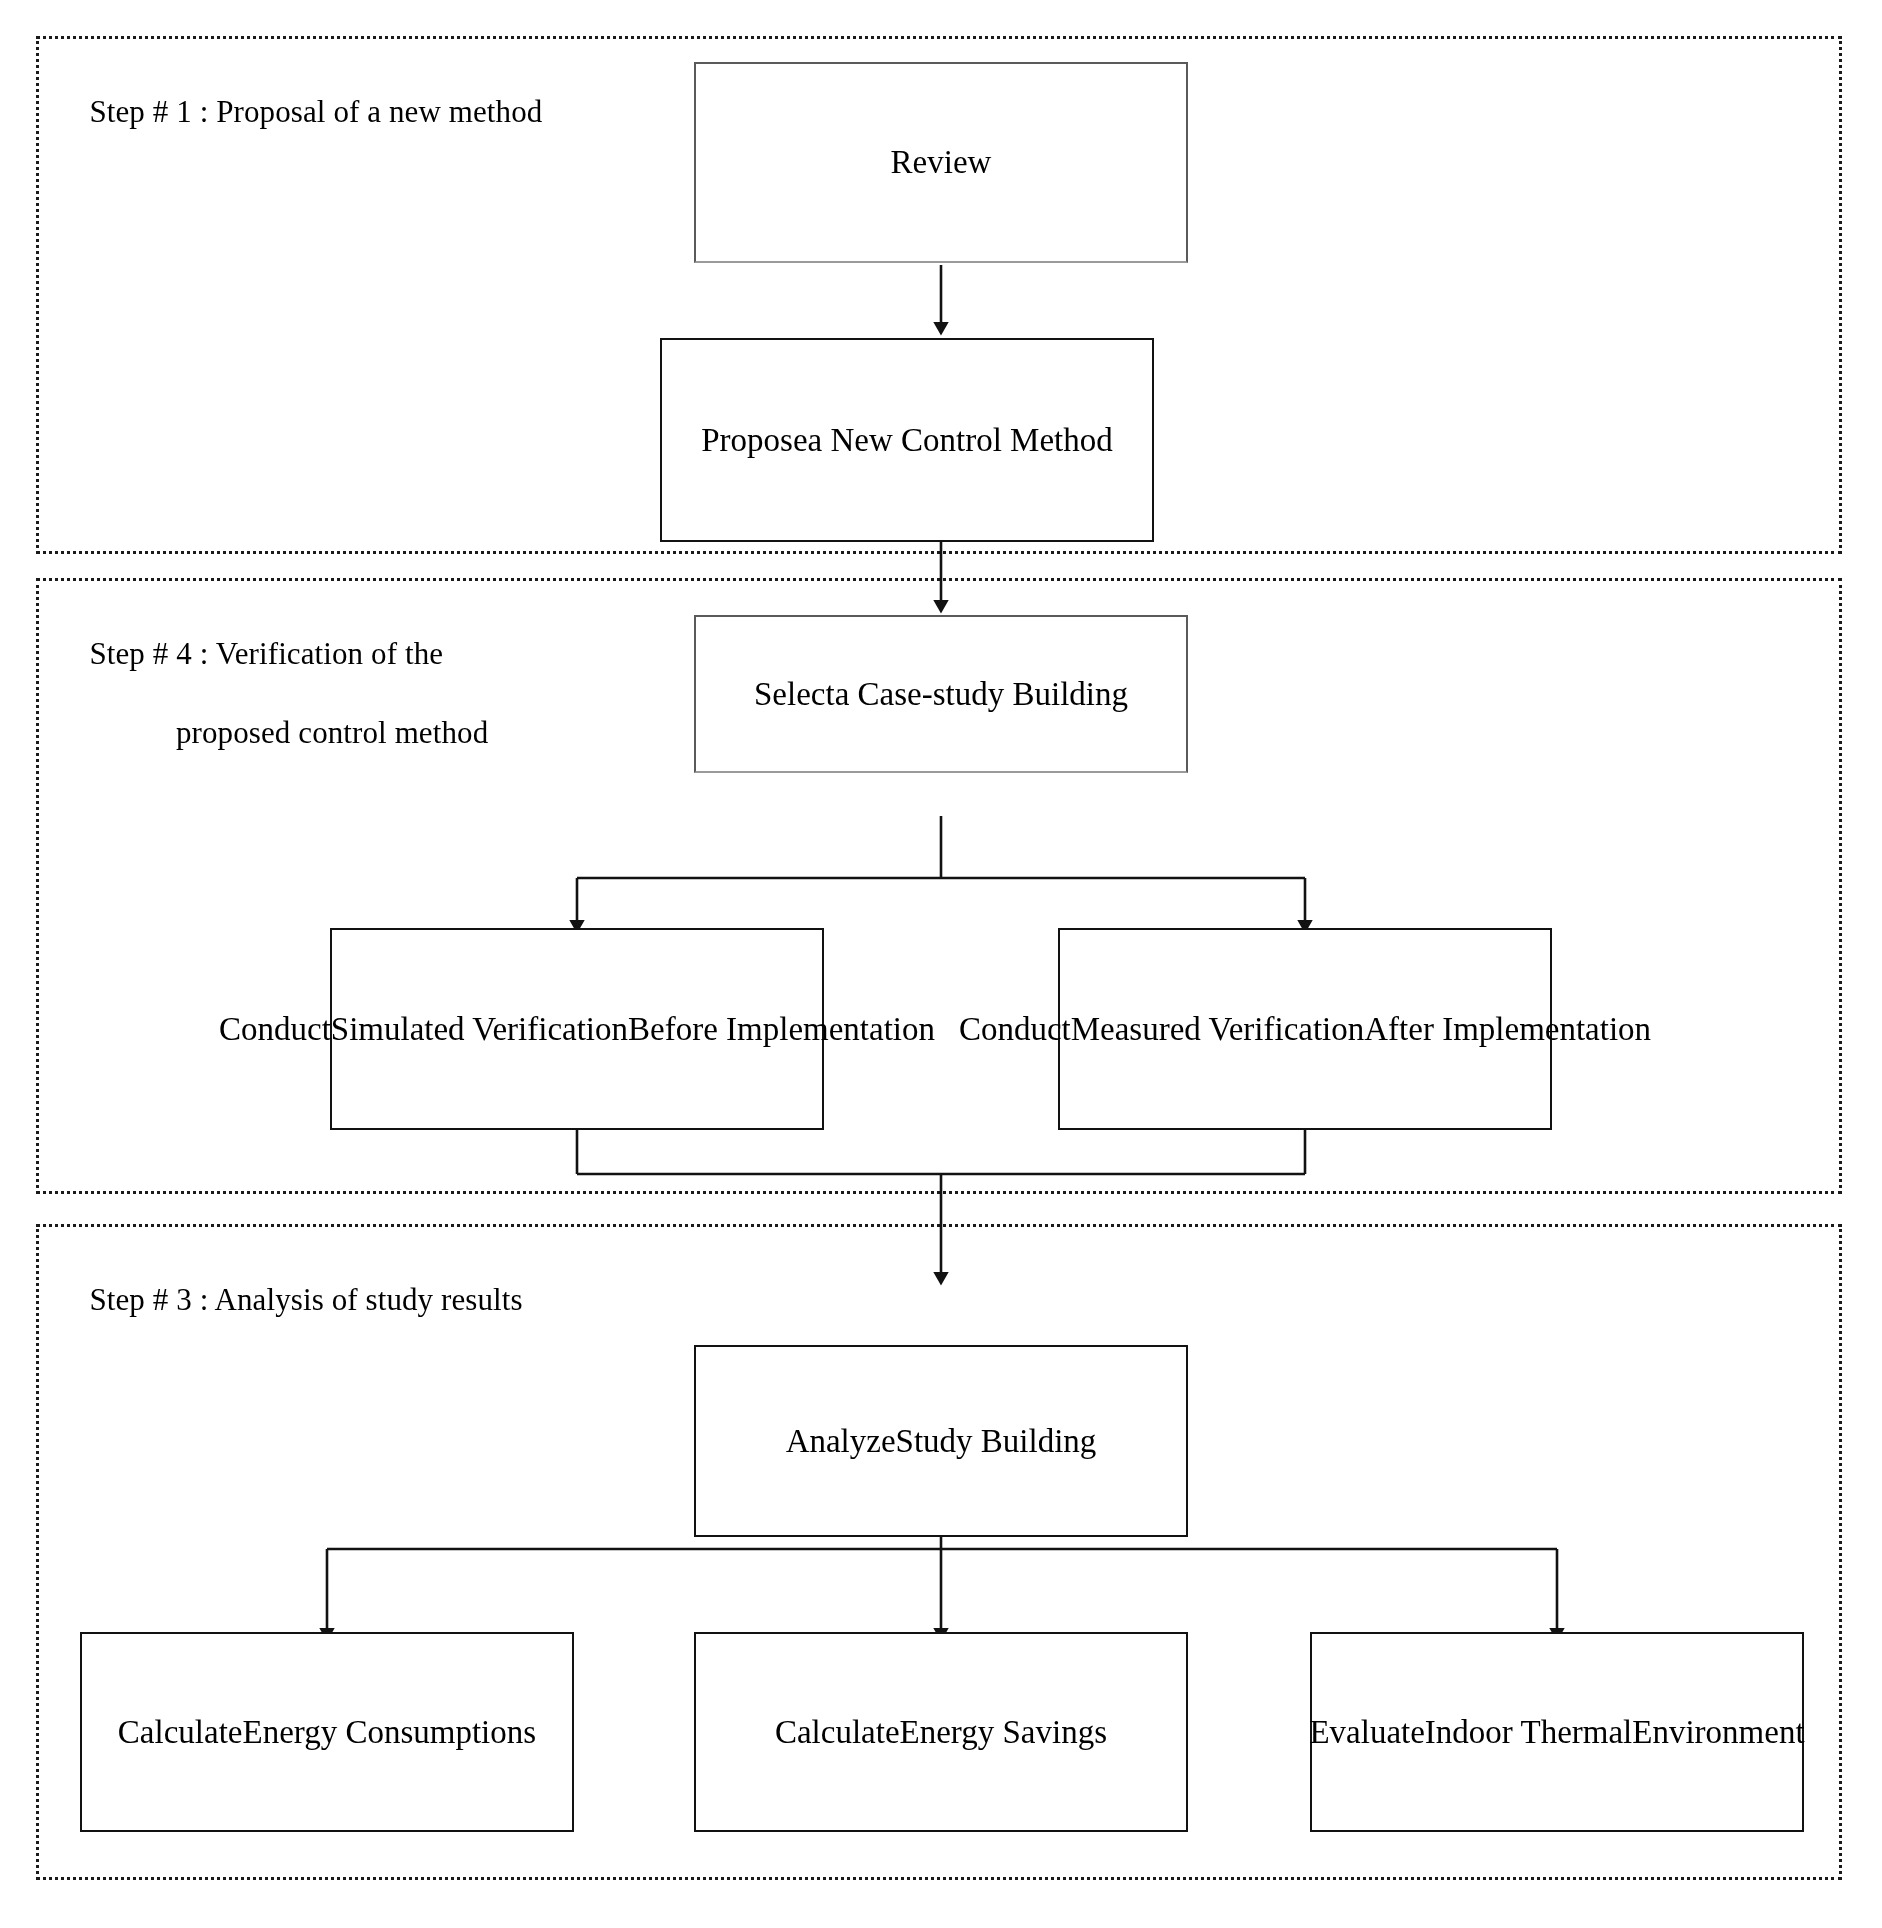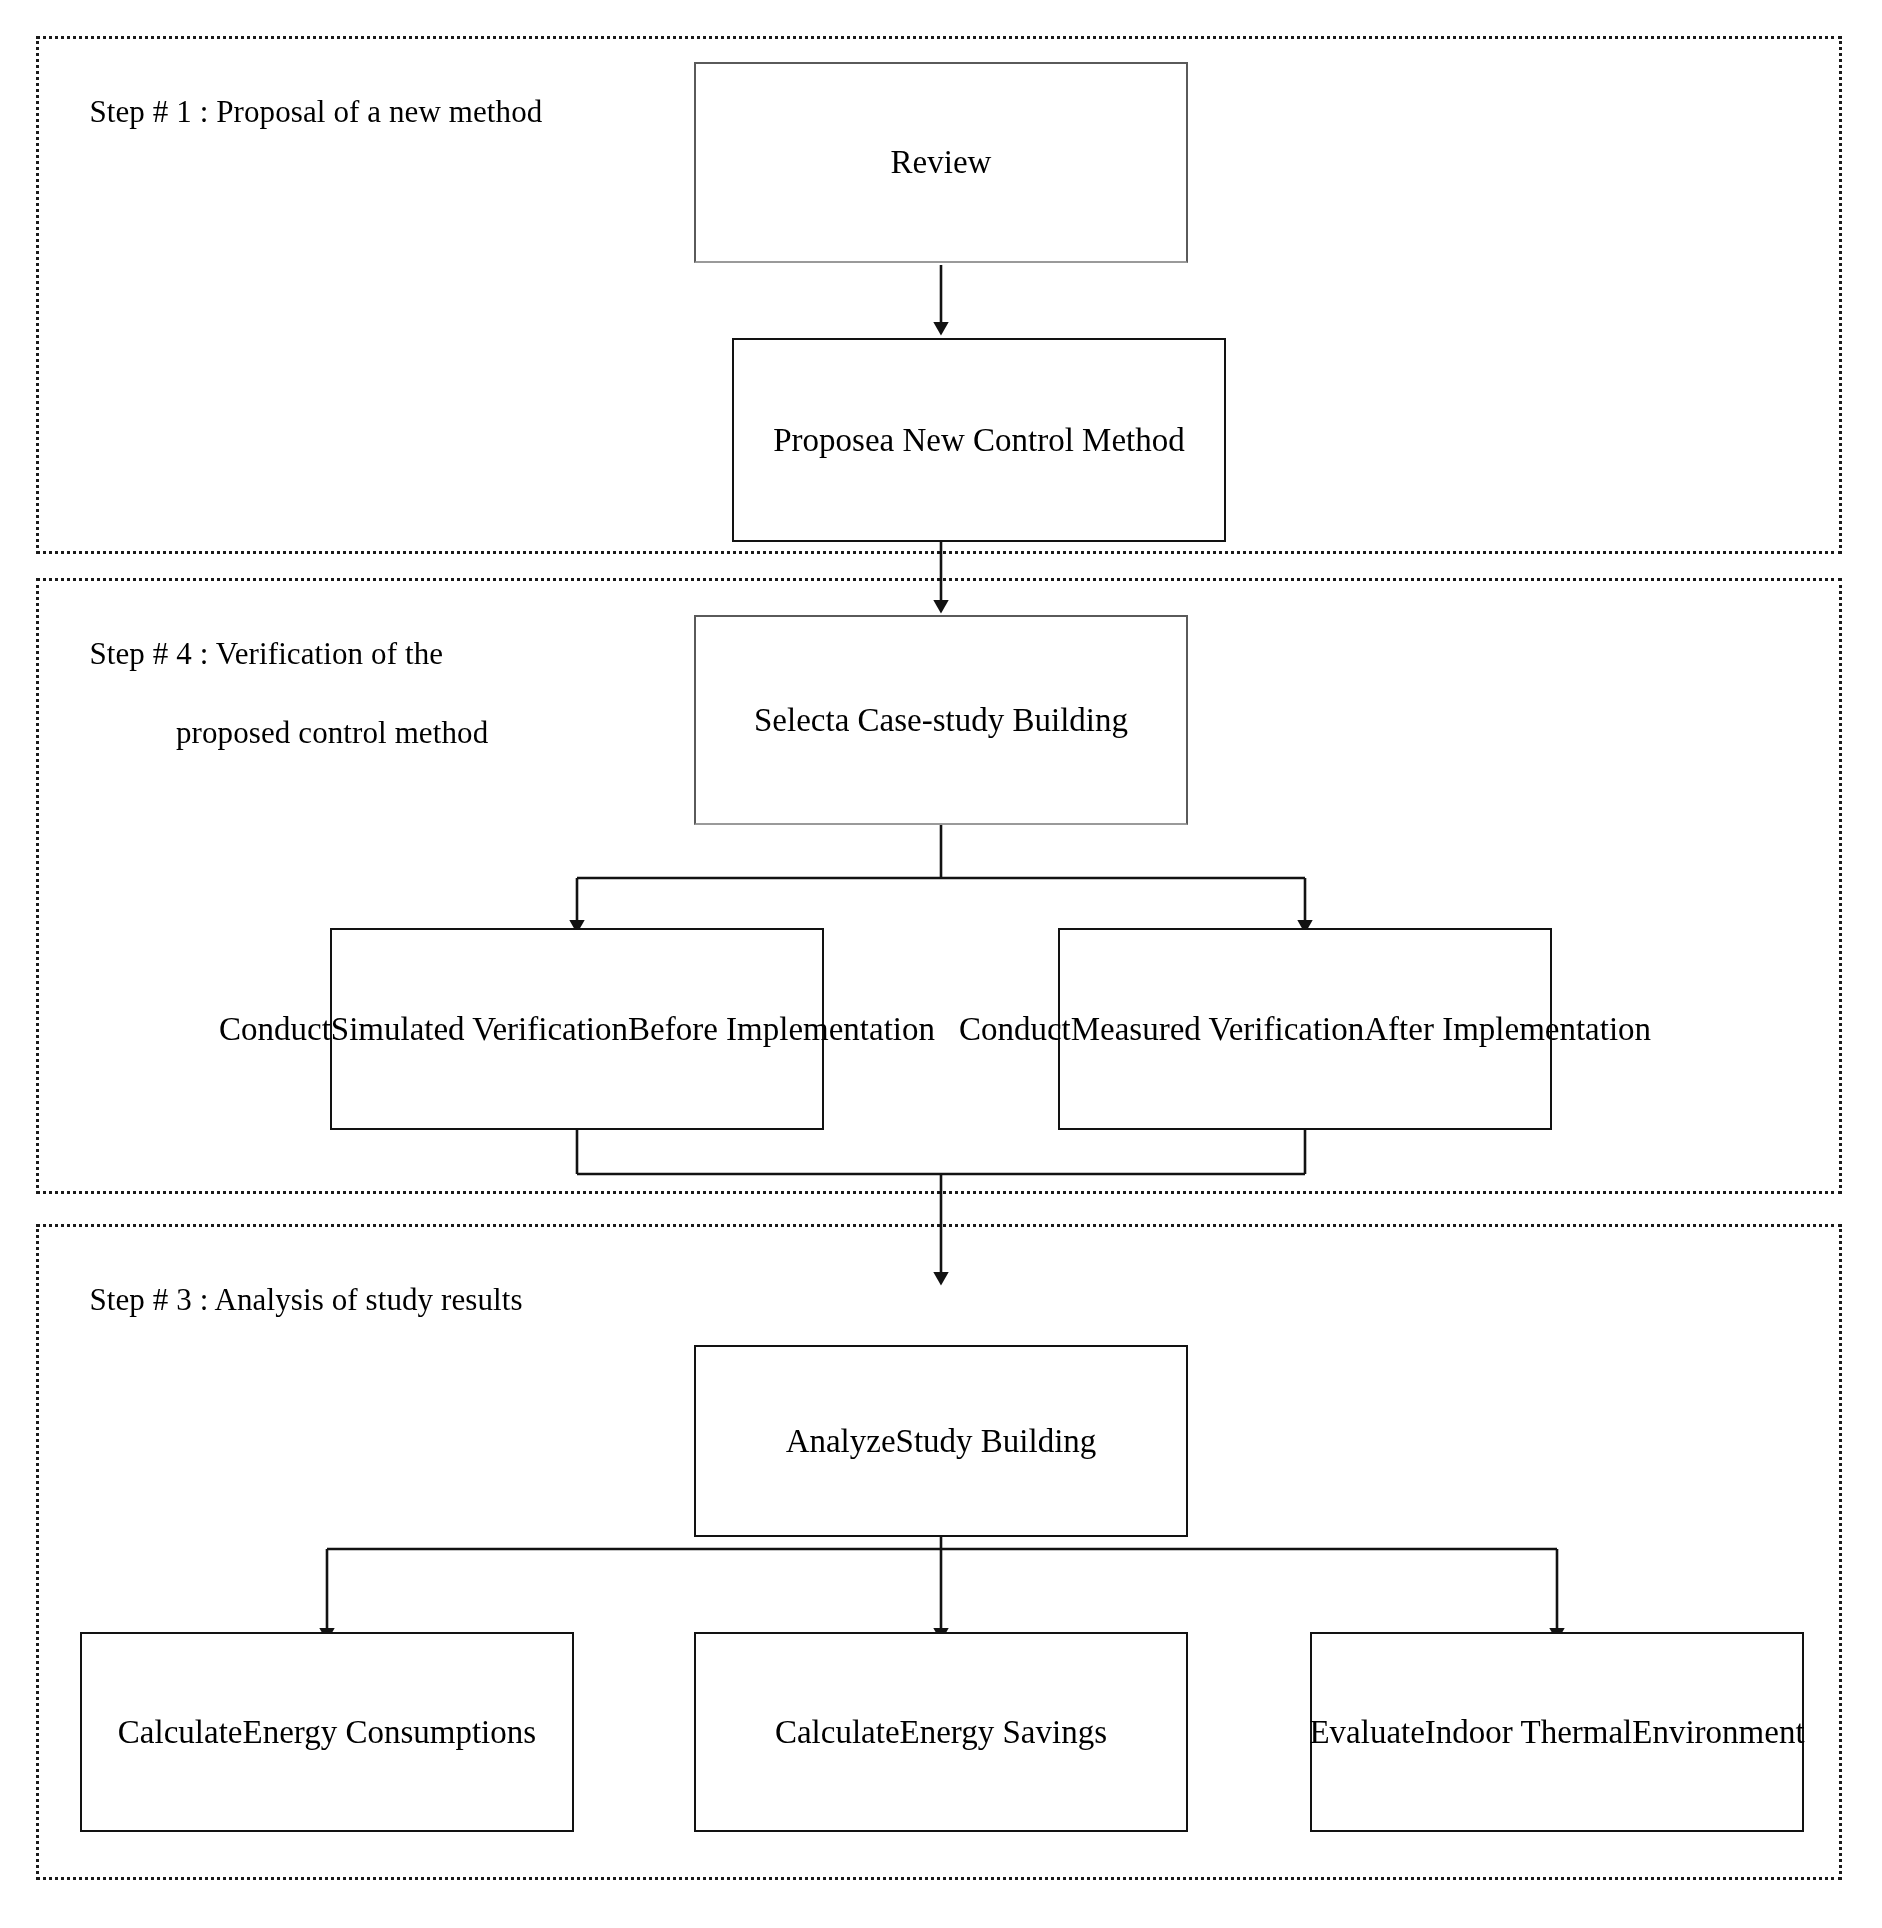--- a/index.html
+++ b/index.html
@@ -120,26 +120,26 @@
       <line x1="327" y1="1549" x2="327" y2="1629" marker-end="url(#ah)"></line>
       <line x1="941" y1="1549" x2="941" y2="1629" marker-end="url(#ah)"></line>
       <line x1="1557" y1="1549" x2="1557" y2="1629" marker-end="url(#ah)"></line>
     </g>
   </svg>
 
   <div class="node-box soft-edge" style="left:694px; top:62px; width:494px; height:201px;">
     <span class="node-line">Review</span>
   </div>
 
-  <div class="node-box" style="left:732px; top:338px; width:494px; height:204px;">
+  <div class="node-box" style="left:660px; top:338px; width:494px; height:204px;">
     <span class="node-line">Propose</span>
     <span class="node-line">a New Control Method</span>
   </div>
 
-  <div class="node-box soft-edge" style="left:694px; top:615px; width:494px; height:210px;">
+  <div class="node-box soft-edge" style="left:694px; top:615px; width:494px; height:158px;">
     <span class="node-line">Select</span>
     <span class="node-line">a Case-study Building</span>
   </div>
 
   <div class="node-box" style="left:330px; top:928px; width:494px; height:202px;">
     <span class="node-line">Conduct</span>
     <span class="node-line">Simulated Verification</span>
     <span class="node-line">Before Implementation</span>
   </div>
 

